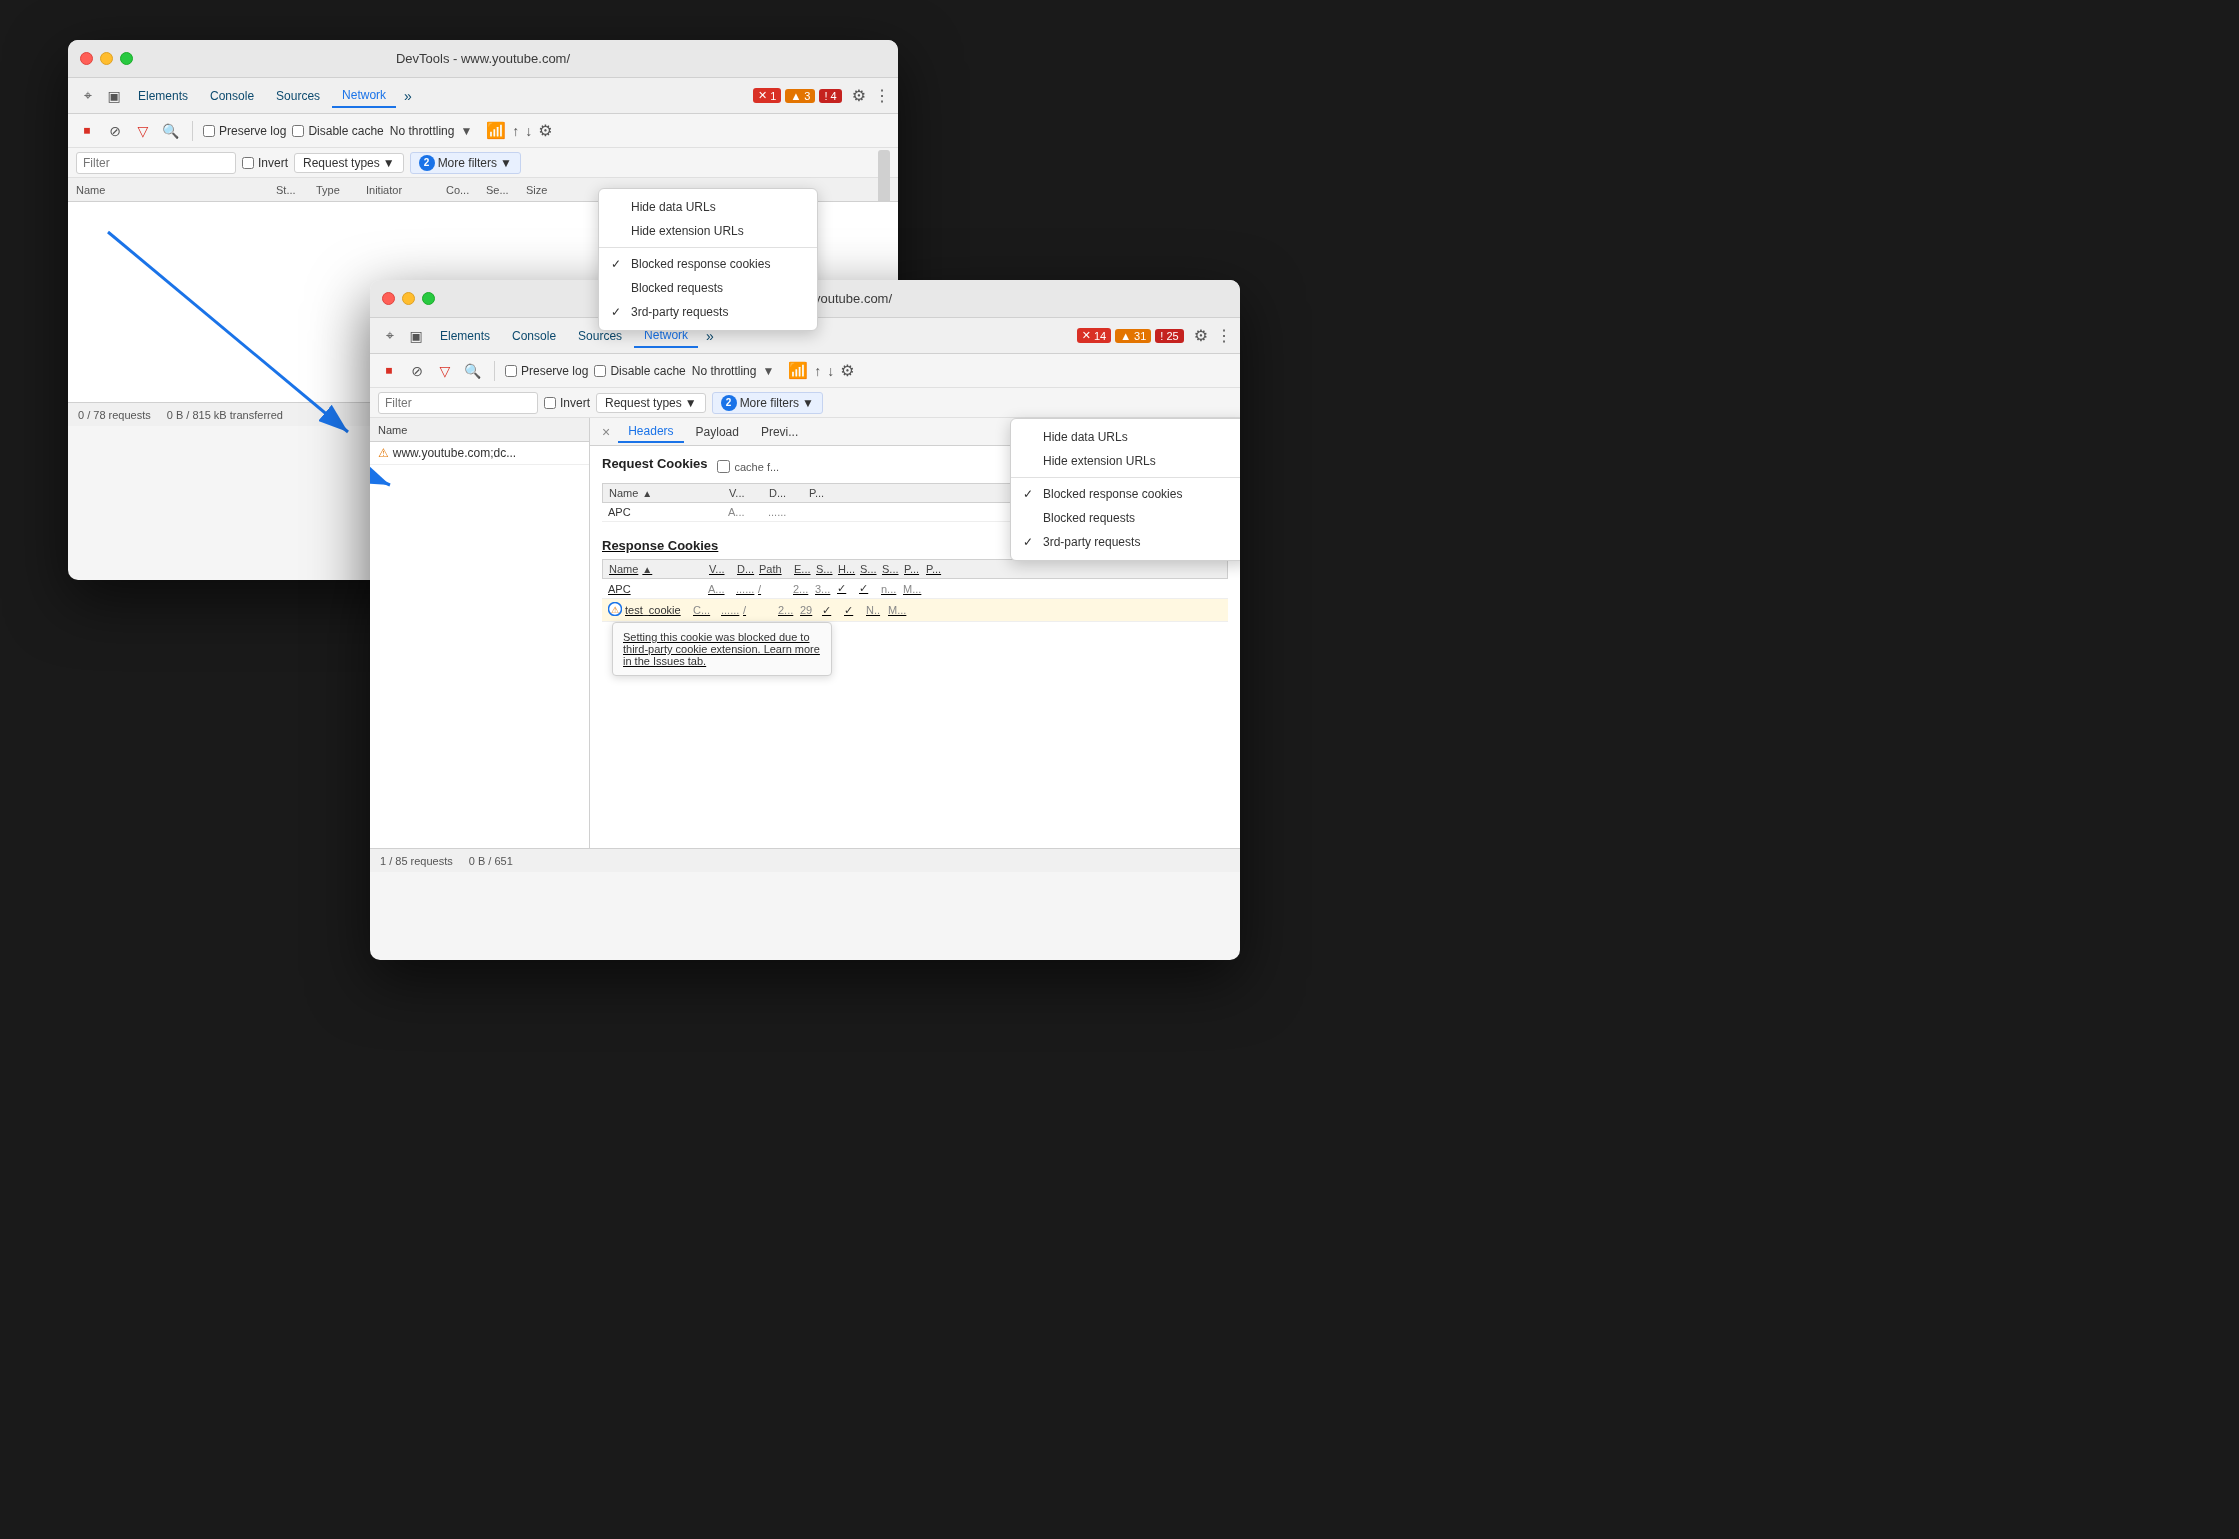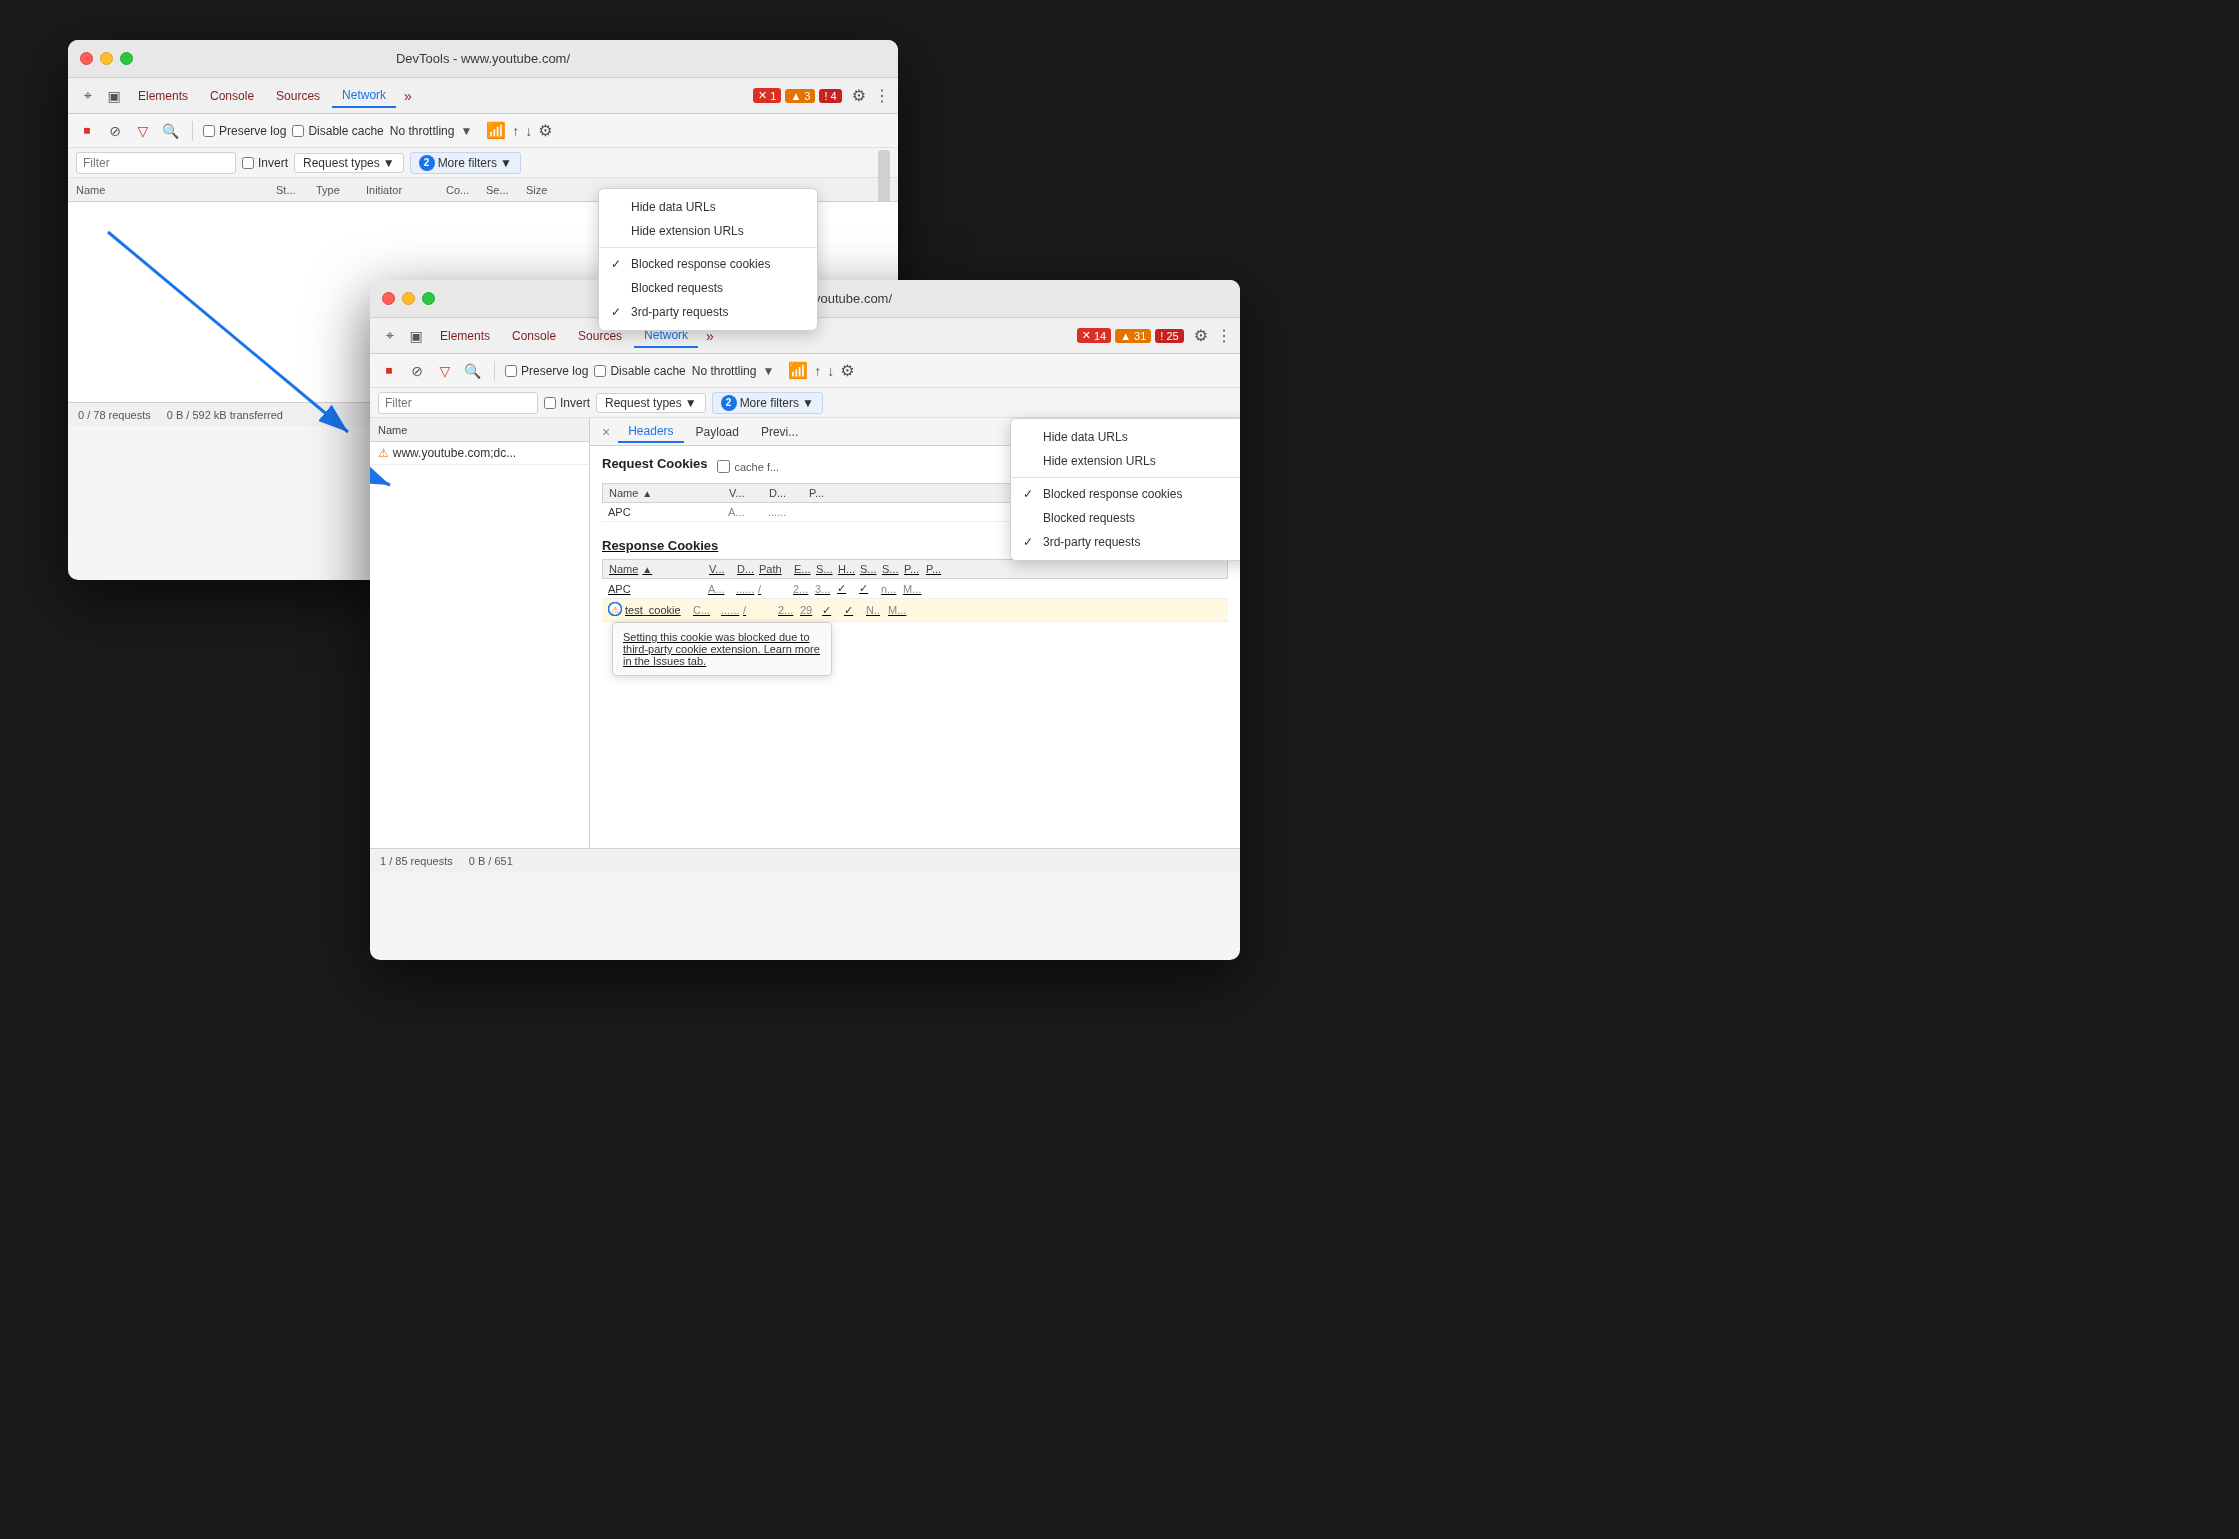--- a/index.html
+++ b/index.html
@@ -58,21 +58,21 @@
       display: flex;
       align-items: center;
       padding: 0 8px;
       border-bottom: 1px solid #d0d0d0;
       gap: 2px;
     }
 
     .tab-item {
       padding: 4px 10px;
       font-size: 12px;
-      color: #7f1d1d;
+      color: #0c4a6e;
       cursor: pointer;
       border-radius: 4px;
       white-space: nowrap;
     }
 
     .tab-item.active {
       color: #1a73e8;
       border-bottom: 2px solid #1a73e8;
       border-radius: 0;
     }
@@ -471,21 +471,21 @@
         <marker id="arrowhead1" markerWidth="10" markerHeight="7" refX="10" refY="3.5" orient="auto">
           <polygon points="0 0, 10 3.5, 0 7" fill="#1a73e8"></polygon>
         </marker>
       </defs>
       <line x1="20" y1="20" x2="260" y2="220" stroke="#1a73e8" stroke-width="3" marker-end="url(#arrowhead1)"></line>
     </svg>
   </div>
 
   <div class="status-bar">
     <span>0 / 78 requests</span>
-    <span>0 B / 592 kB transferred</span>
+    <span>0 B / 815 kB transferred</span>
   </div>
 
   <div class="dropdown-menu" style="top: 148px; left: 530px;">
     <div class="dropdown-item">
       <span>Hide data URLs</span>
     </div>
     <div class="dropdown-item">
       <span>Hide extension URLs</span>
     </div>
     <div class="dropdown-divider"></div>

